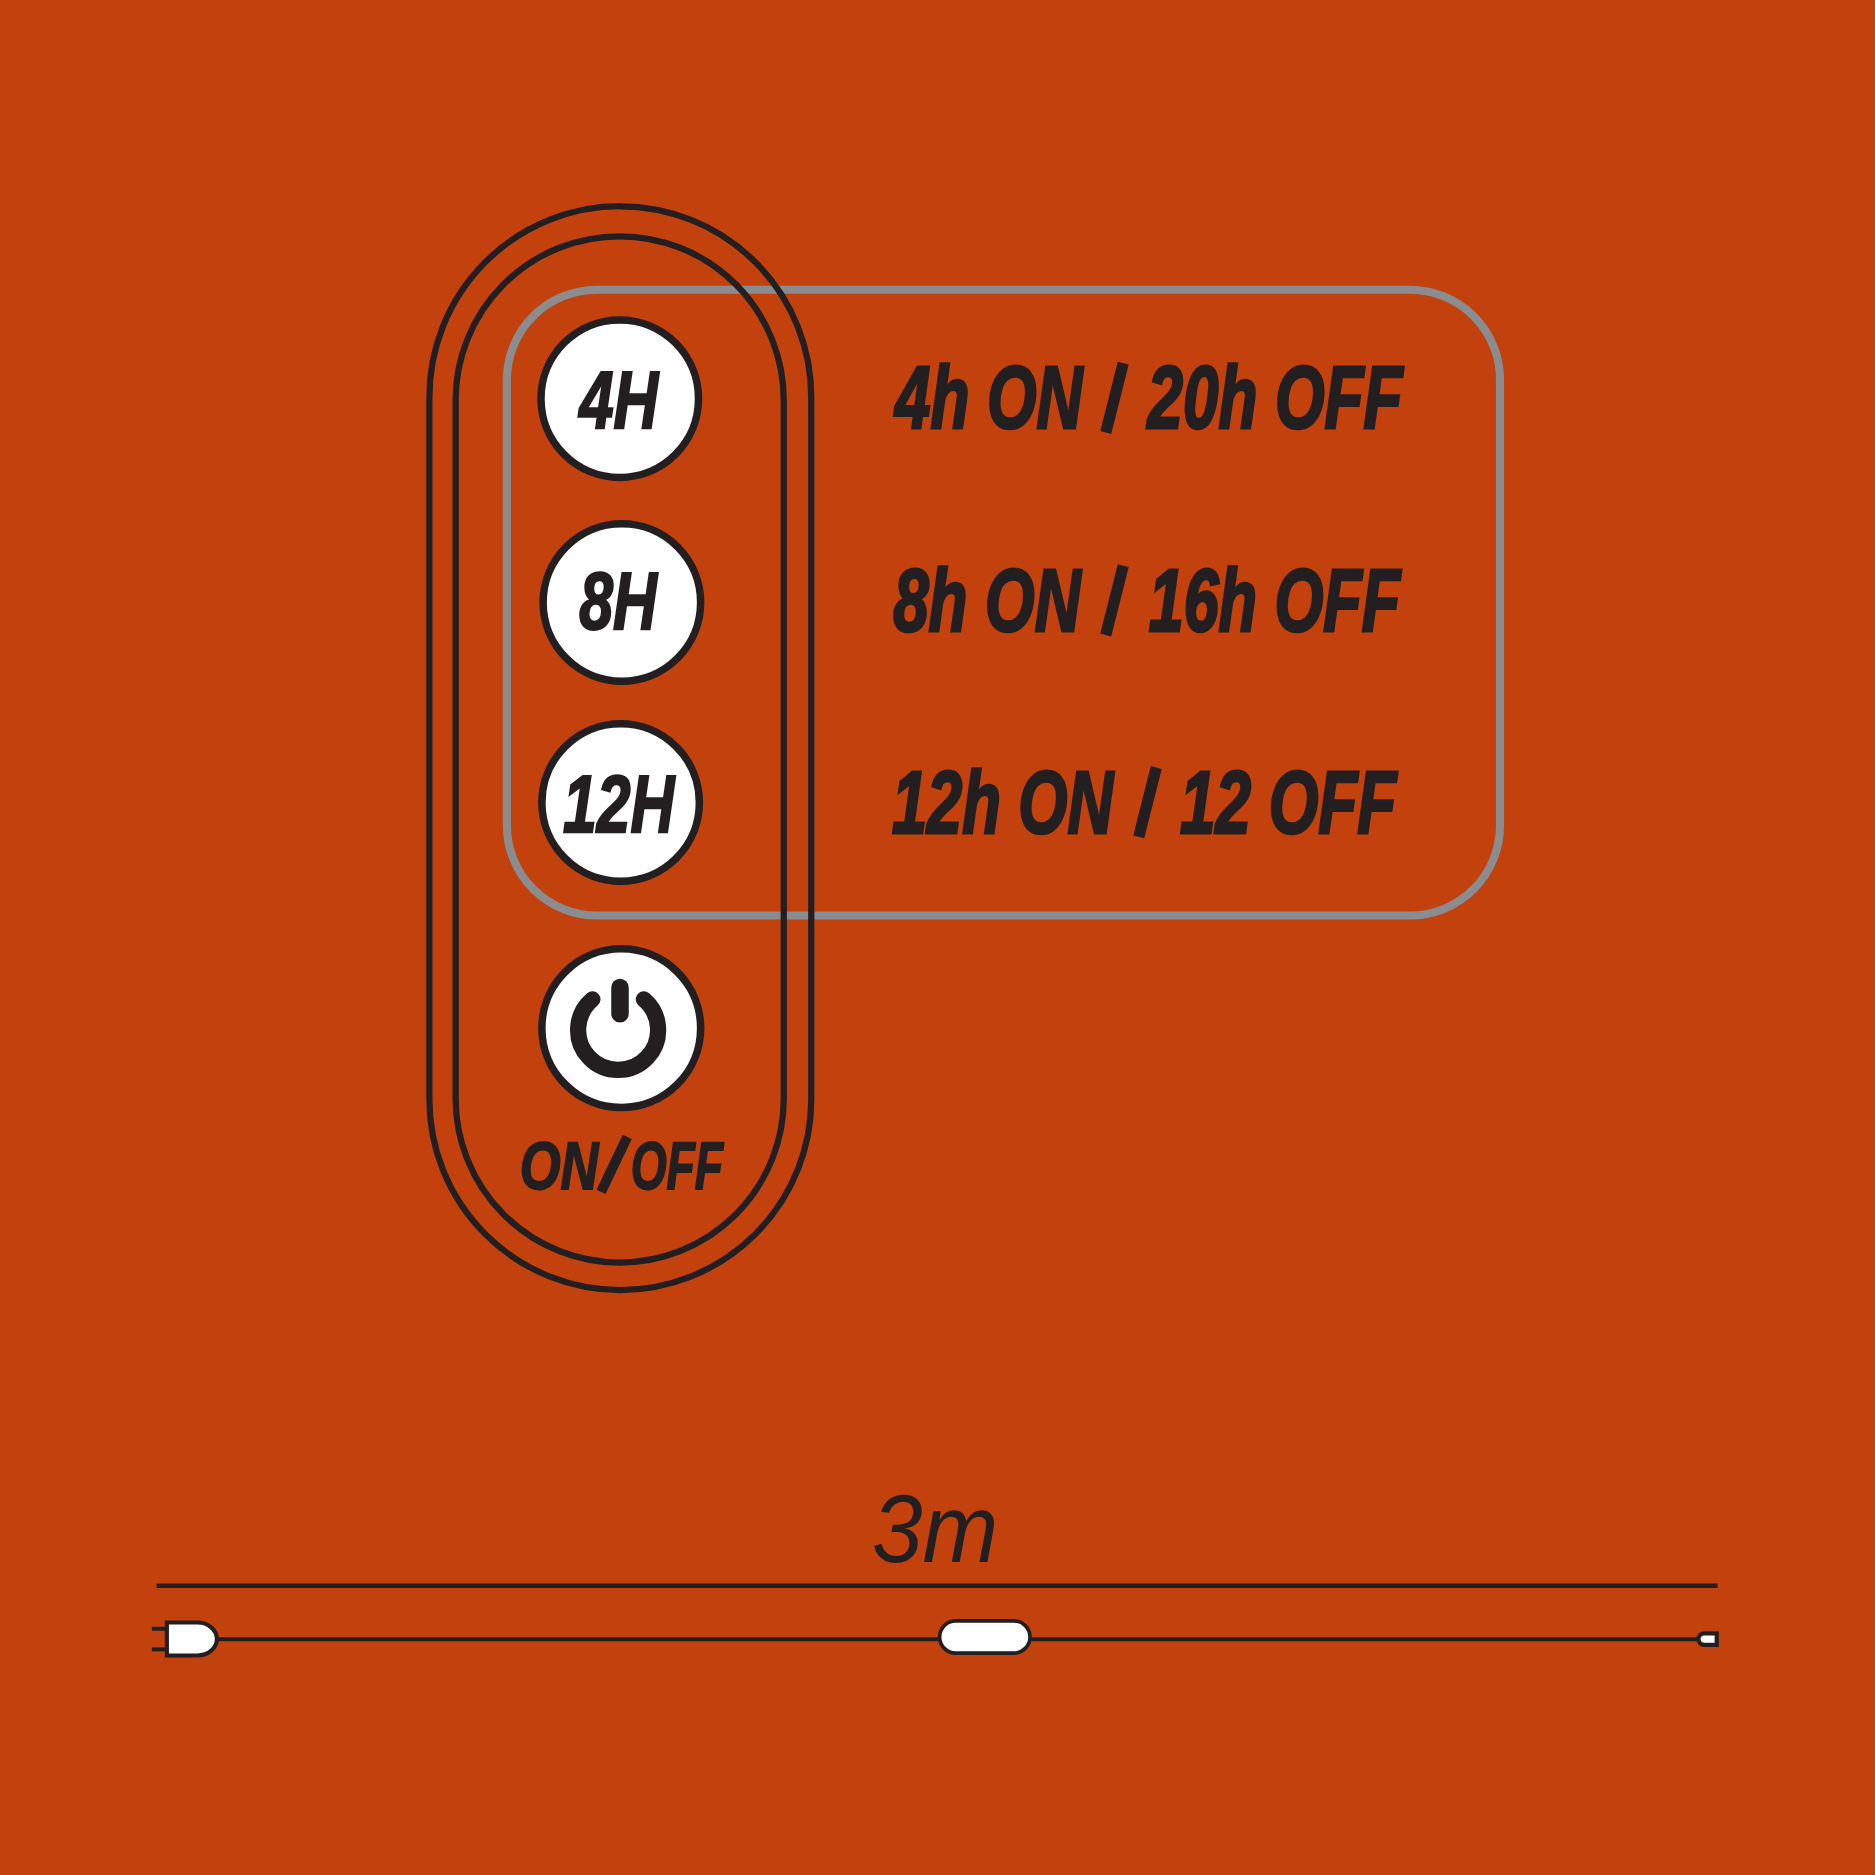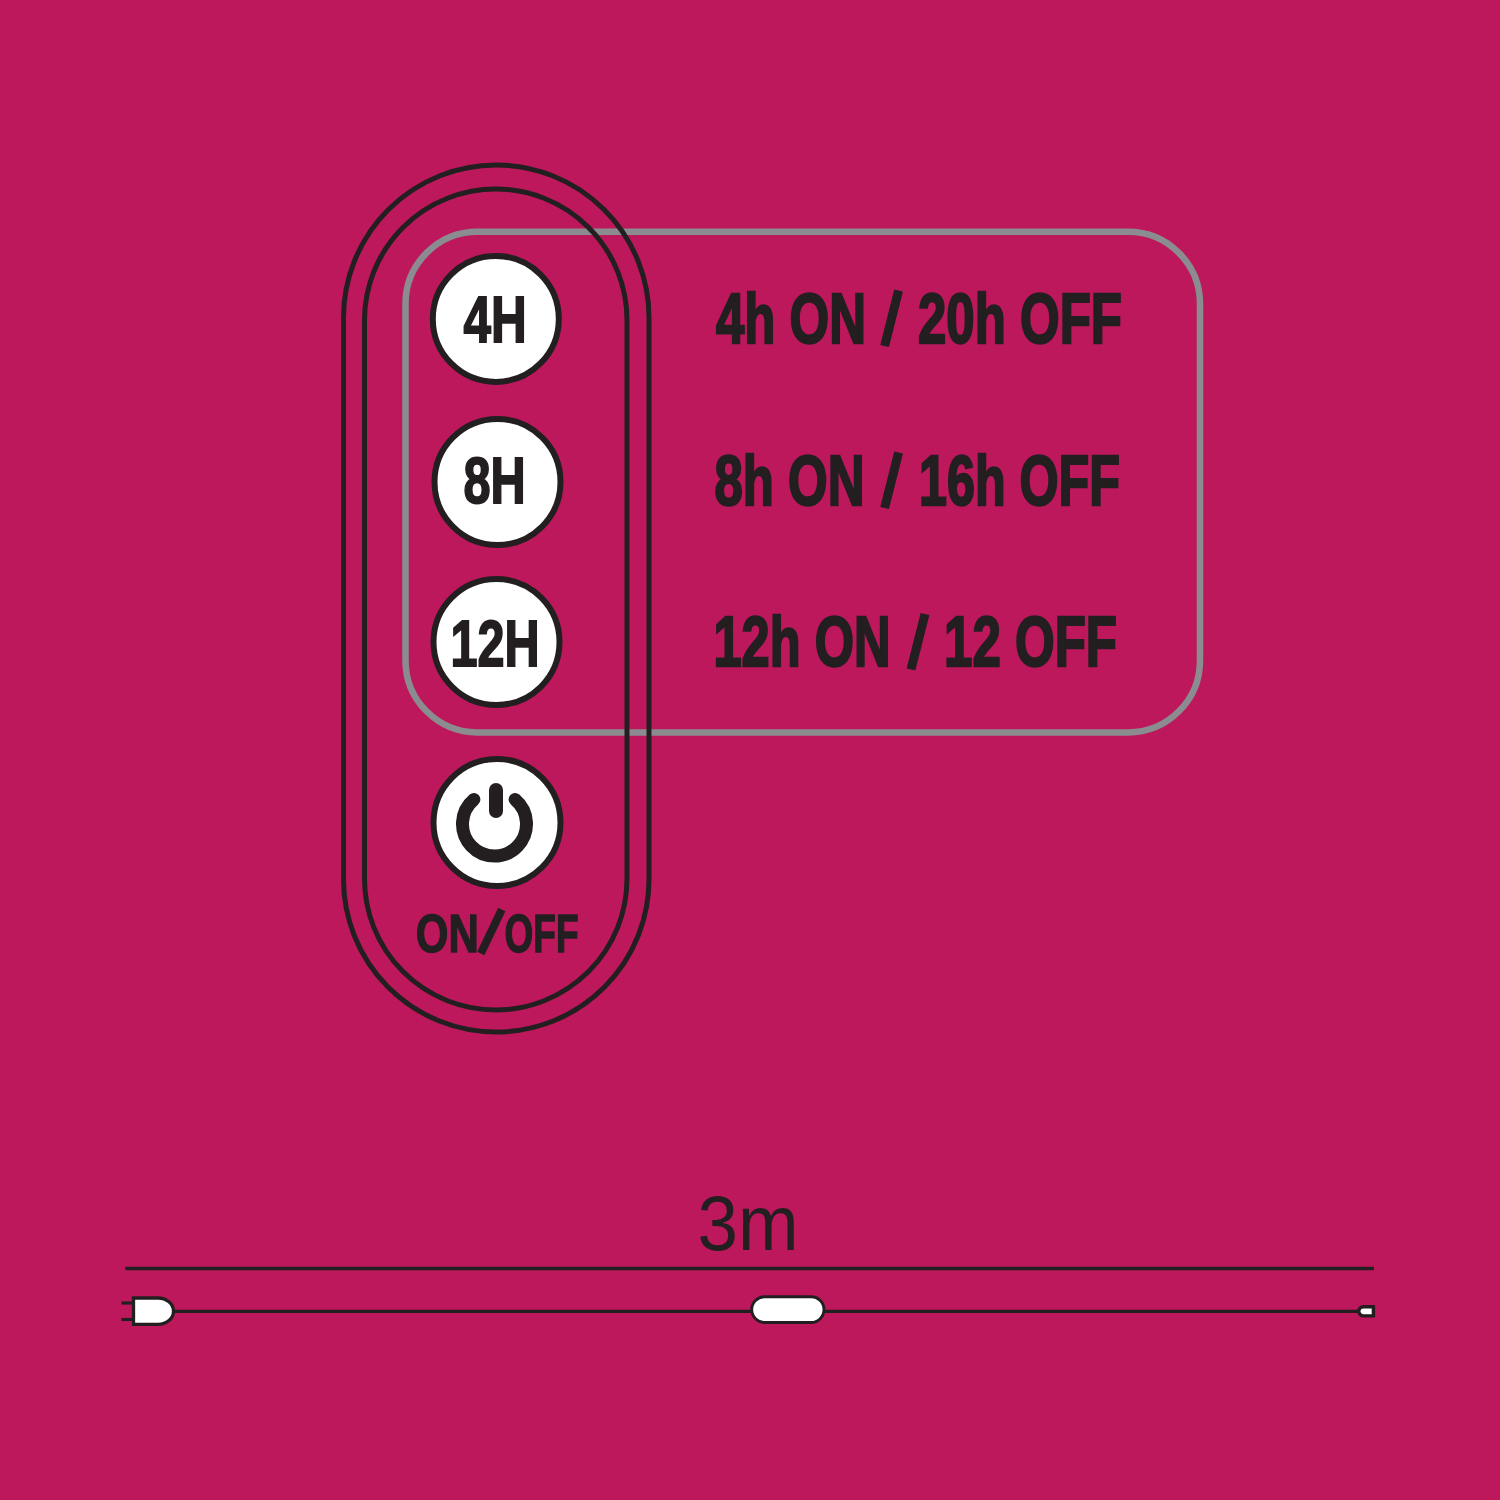--- a/index.html
+++ b/index.html
@@ -1,16 +1,16 @@
 <!DOCTYPE html>
 <html><head>
 <meta charset="utf-8">
 <style>
   html,body{margin:0;padding:0;background:#ffffff;}
-  .page{width:1500px;height:1500px;position:relative;background:#be185d;overflow:hidden;}
+  .page{width:1500px;height:1500px;position:relative;background:#c2410c;overflow:hidden;font-style:italic;}
   text{font-family:"Liberation Sans",sans-serif;}
 </style>
 </head>
 <body>
 <div class="page">
 <svg width="1500" height="1500" viewBox="0 0 1500 1500" xmlns="http://www.w3.org/2000/svg">
 
 <rect x="405.5" y="231.8" width="794.5" height="500.6" rx="72" ry="72" fill="none" stroke="#8a8c8f" stroke-width="6.5"></rect>
 
 <rect x="343.5" y="165" width="305.5" height="867" rx="152.7" ry="152.7" fill="none" stroke="#231f20" stroke-width="5"></rect>

